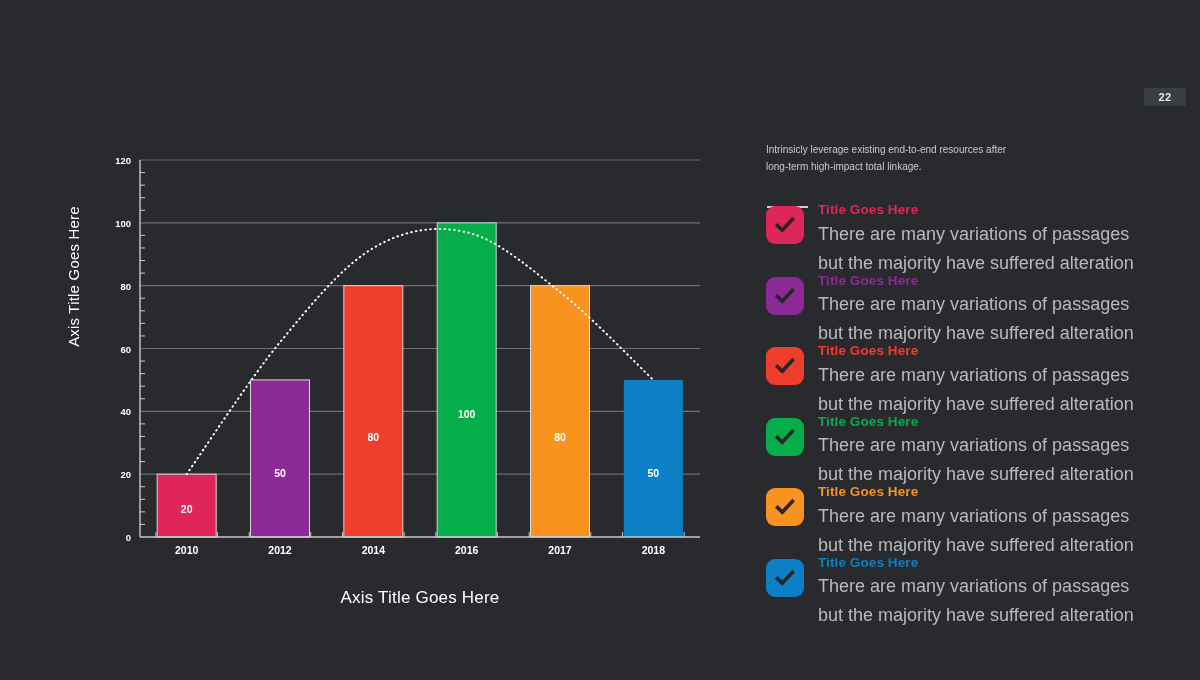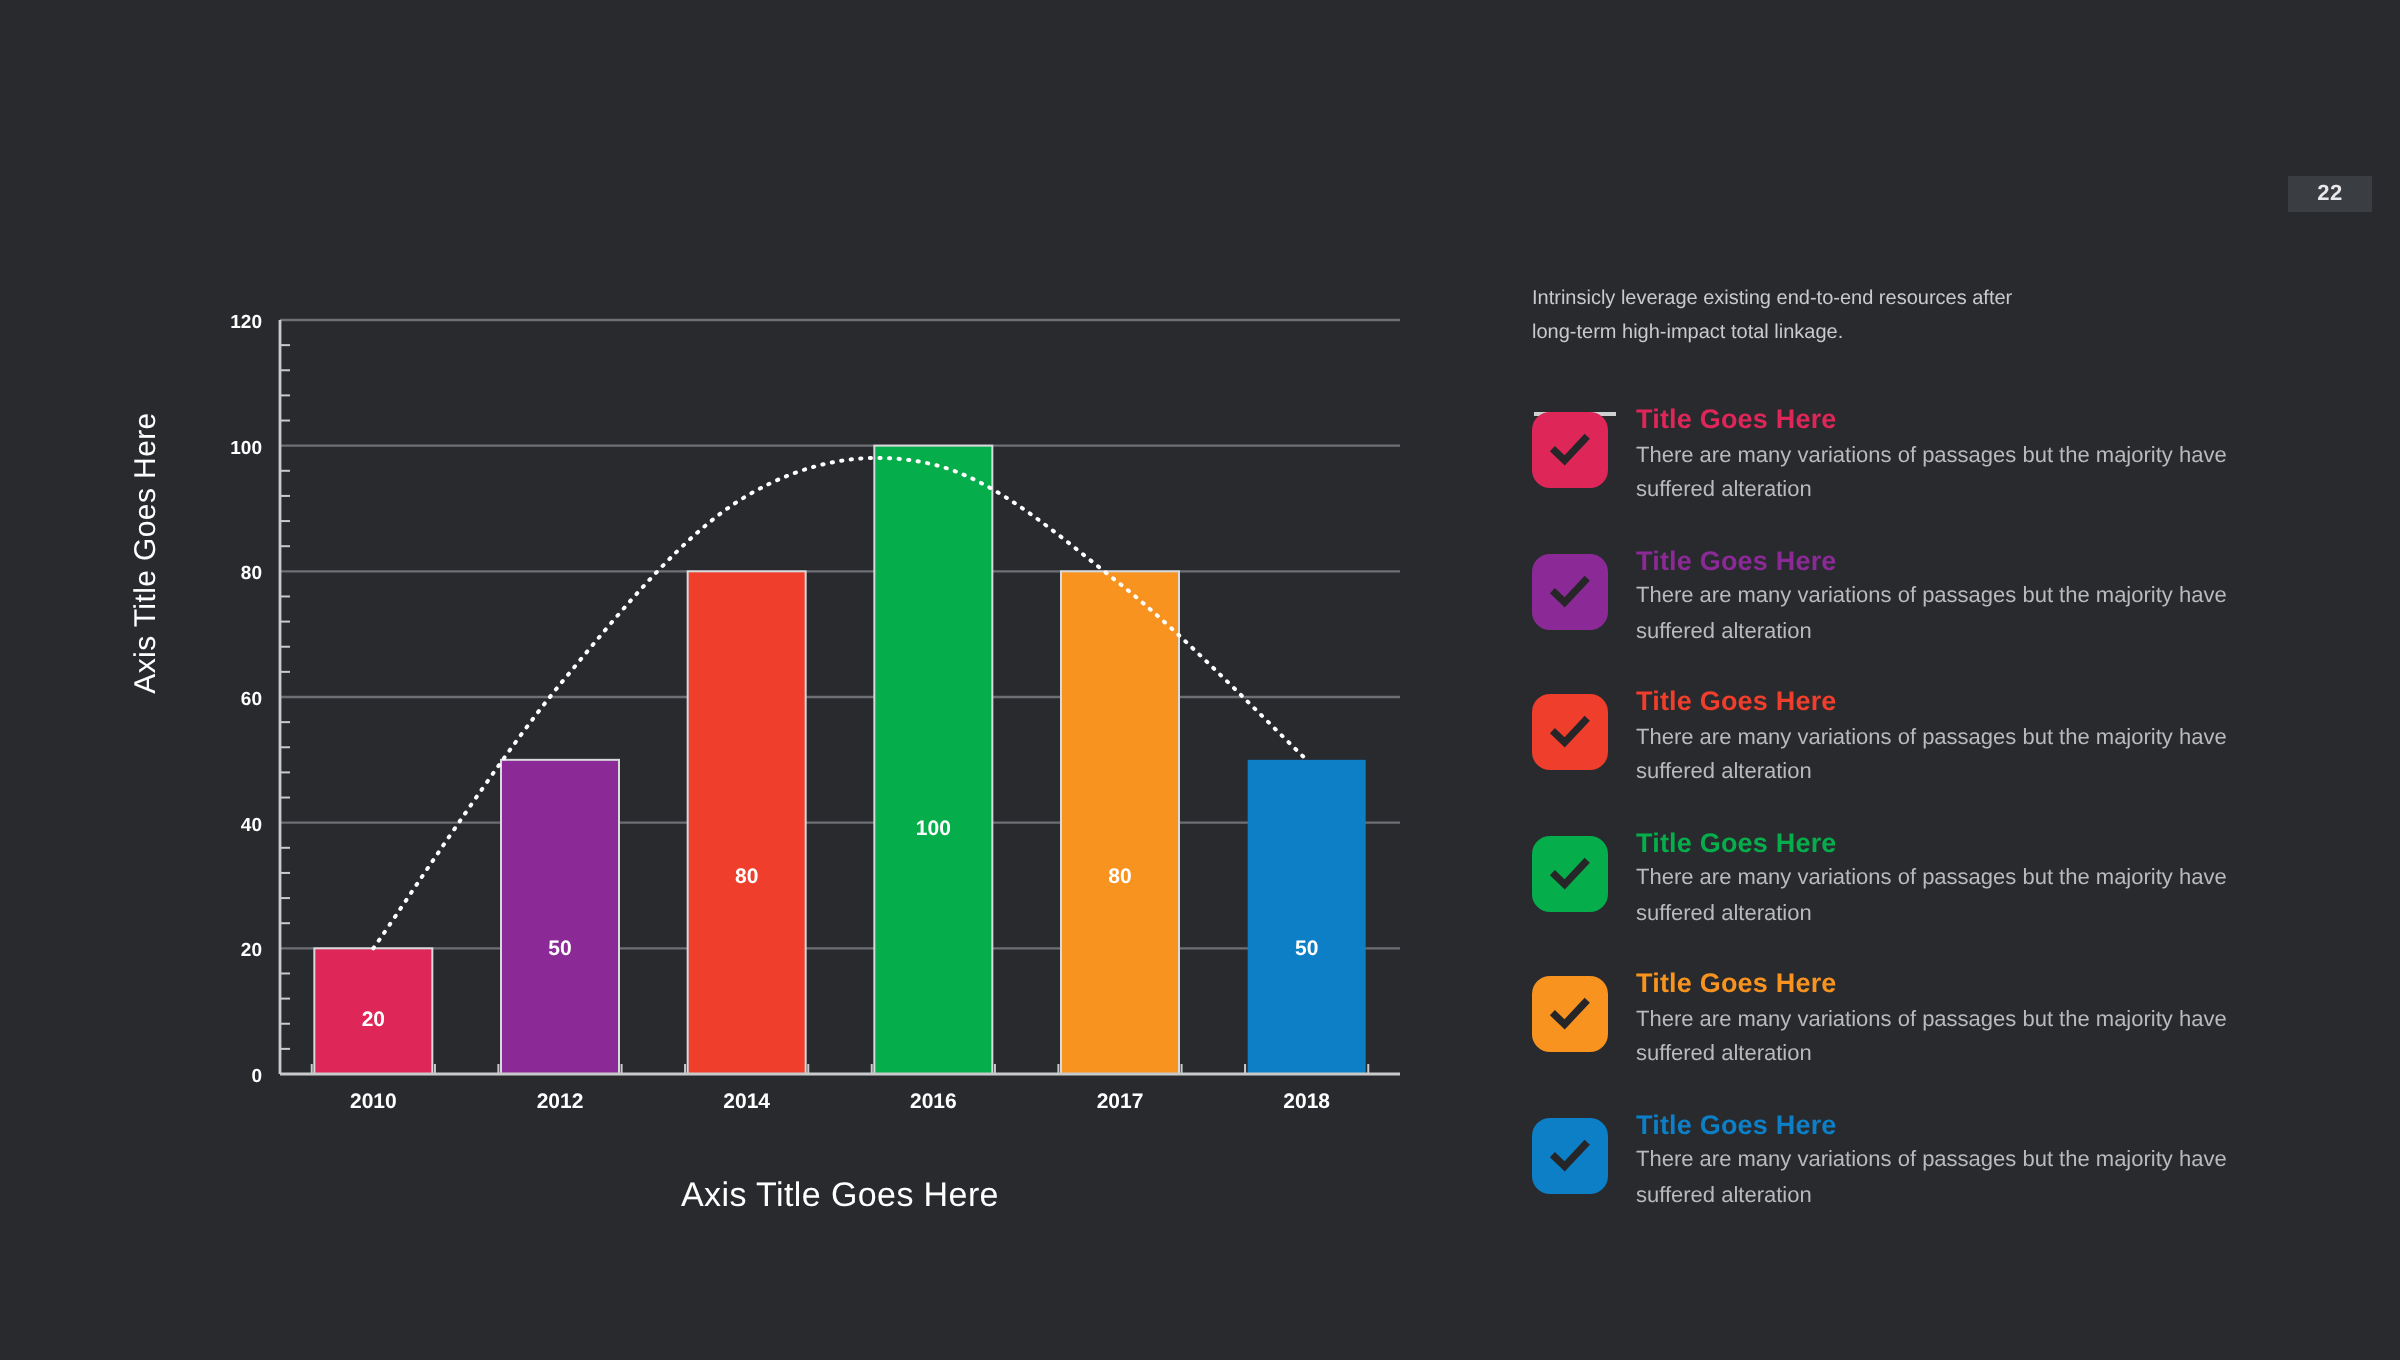--- a/index.html
+++ b/index.html
@@ -131,21 +131,21 @@
   .feature-icon svg { display: block; }
   .feature-text { flex: 1 1 auto; padding-top: 3px; }
   .feature-title {
     font-size: 13.5px;
     font-weight: bold;
     line-height: 1.45;
     letter-spacing: 0.1px;
   }
   .feature-desc {
     color: #b9babd;
-    font-size: 11px;
+    font-size: 18px;
     line-height: 1.62;
     width: 320px;
   }
 </style>
 </head>
 <body>
 
 <div id="page-badge">
   <span>22</span>
 </div>

